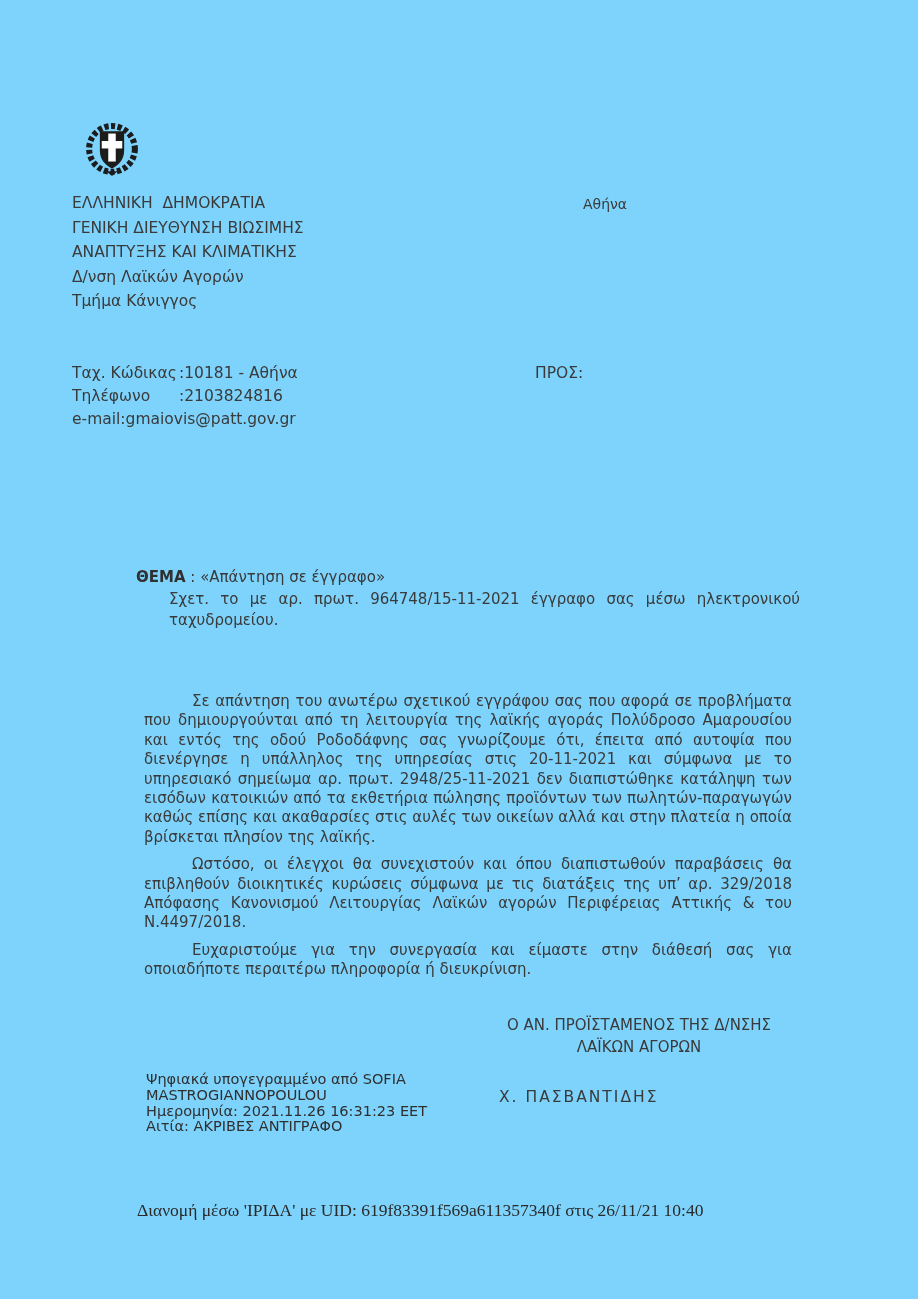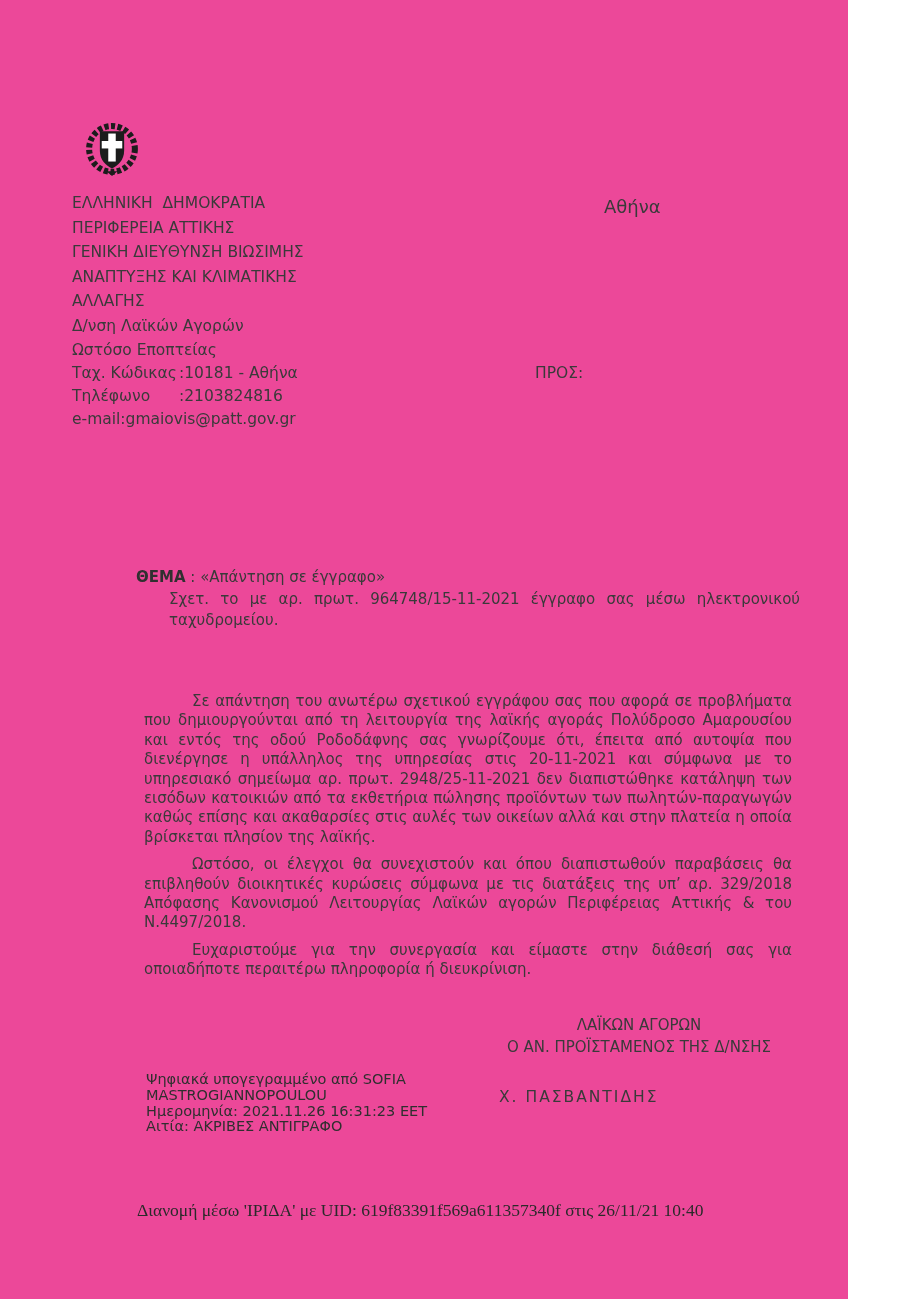--- a/index.html
+++ b/index.html
@@ -1,32 +1,32 @@
 <!DOCTYPE html>
 <html lang="el"><head>
 <meta charset="utf-8">
 <style>
   html,body { margin:0; padding:0; background:#ffffff; }
   .page {
     position:relative;
-    width:848px; height:1299px;
-    background:#ec4899;
+    width:918px; height:1299px;
+    background:#7dd3fc;
     font-family:"DejaVu Sans", sans-serif;
     color:#3a3a3a;
     overflow:hidden;
   }
   .emblem { position:absolute; left:84px; top:118px; width:56px; height:60px; }
 
   .org-block {
     position:absolute; left:72px; top:191px;
     font-size:15.5px; line-height:24.5px;
   }
   .org-block .org-line { white-space:pre; }
 
-  .city-line { position:absolute; left:604px; top:196px; font-size:18px; }
+  .city-line { position:absolute; left:583px; top:196px; font-size:14px; }
 
   .contact-block {
     position:absolute; left:72px; top:362px;
     font-size:15.5px; line-height:23px;
   }
   .c-row { display:flex; white-space:pre; }
   .c-lbl { width:107px; flex:0 0 auto; }
   .c-row.no-gap .c-lbl { width:auto; }
 
   .pros-label { position:absolute; left:535px; top:364px; font-size:15.5px; }
@@ -74,26 +74,24 @@
   <svg class="emblem" viewBox="0 0 60 64" xmlns="http://www.w3.org/2000/svg" aria-hidden="true">
     <circle cx="30" cy="33" r="24.5" fill="none" stroke="#1c1c1c" stroke-width="6.5" stroke-dasharray="4.5 2.6"></circle>
     <path d="M30 62 l6 -5 h-12 z" fill="#1c1c1c"></path>
     <path d="M17 14 h26 v21 c0 10 -6.5 16 -13 19 c-6.5 -3 -13 -9 -13 -19 z" fill="#1c1c1c"></path>
     <rect x="26" y="16.5" width="8" height="30" fill="#ffffff"></rect>
     <rect x="19" y="24.5" width="22" height="8" fill="#ffffff"></rect>
   </svg>
 
   <div class="org-block">
     <div class="org-line">ΕΛΛΗΝΙΚΗ  ΔΗΜΟΚΡΑΤΙΑ</div>
-    <div class="org-line">ΠΕΡΙΦΕΡΕΙΑ ΑΤΤΙΚΗΣ</div>
     <div class="org-line">ΓΕΝΙΚΗ ΔΙΕΥΘΥΝΣΗ ΒΙΩΣΙΜΗΣ</div>
     <div class="org-line">ΑΝΑΠΤΥΞΗΣ ΚΑΙ ΚΛΙΜΑΤΙΚΗΣ</div>
-    <div class="org-line">ΑΛΛΑΓΗΣ</div>
     <div class="org-line">Δ/νση Λαϊκών Αγορών</div>
-    <div class="org-line">Ωστόσο Εποπτείας</div>
+    <div class="org-line">Τμήμα Κάνιγγος</div>
   </div>
 
   <div class="city-line">Αθήνα</div>
 
   <div class="contact-block">
     <div class="c-row">
       <span class="c-lbl">Ταχ. Κώδικας</span>
       <span class="c-val">:10181 - Αθήνα</span>
     </div>
     <div class="c-row">
@@ -115,22 +113,22 @@
     <div class="subject-ref">Σχετ. το με αρ. πρωτ. 964748/15-11-2021 έγγραφο σας μέσω ηλεκτρονικού ταχυδρομείου.</div>
   </div>
 
   <div class="body-block">
     <p>Σε απάντηση του ανωτέρω σχετικού εγγράφου σας που αφορά σε προβλήματα που δημιουργούνται από τη λειτουργία της λαϊκής αγοράς Πολύδροσο Αμαρουσίου και εντός της οδού Ροδοδάφνης σας γνωρίζουμε ότι, έπειτα από αυτοψία που διενέργησε η υπάλληλος της υπηρεσίας στις 20-11-2021 και σύμφωνα με το υπηρεσιακό σημείωμα αρ. πρωτ. 2948/25-11-2021 δεν διαπιστώθηκε κατάληψη των εισόδων κατοικιών από τα εκθετήρια πώλησης προϊόντων των πωλητών-παραγωγών καθώς επίσης και ακαθαρσίες στις αυλές των οικείων αλλά και στην πλατεία η οποία βρίσκεται πλησίον της λαϊκής.</p>
     <p>Ωστόσο, οι έλεγχοι θα συνεχιστούν και όπου διαπιστωθούν παραβάσεις θα επιβληθούν διοικητικές κυρώσεις σύμφωνα με τις διατάξεις της υπ’ αρ. 329/2018 Απόφασης Κανονισμού Λειτουργίας Λαϊκών αγορών Περιφέρειας Αττικής &amp; του Ν.4497/2018.</p>
     <p>Ευχαριστούμε για την συνεργασία και είμαστε στην διάθεσή σας για οποιαδήποτε περαιτέρω πληροφορία ή διευκρίνιση.</p>
   </div>
 
   <div class="signature-title">
+    <div>Ο ΑΝ. ΠΡΟΪΣΤΑΜΕΝΟΣ ΤΗΣ Δ/ΝΣΗΣ</div>
     <div>ΛΑΪΚΩΝ ΑΓΟΡΩΝ</div>
-    <div>Ο ΑΝ. ΠΡΟΪΣΤΑΜΕΝΟΣ ΤΗΣ Δ/ΝΣΗΣ</div>
   </div>
 
   <div class="signature-name">Χ. ΠΑΣΒΑΝΤΙΔΗΣ</div>
 
   <div class="digital-signature">
     <div>Ψηφιακά υπογεγραμμένο από SOFIA</div>
     <div>MASTROGIANNOPOULOU</div>
     <div>Ημερομηνία: 2021.11.26 16:31:23 EET</div>
     <div>Αιτία: ΑΚΡΙΒΕΣ ΑΝΤΙΓΡΑΦΟ</div>
   </div>

